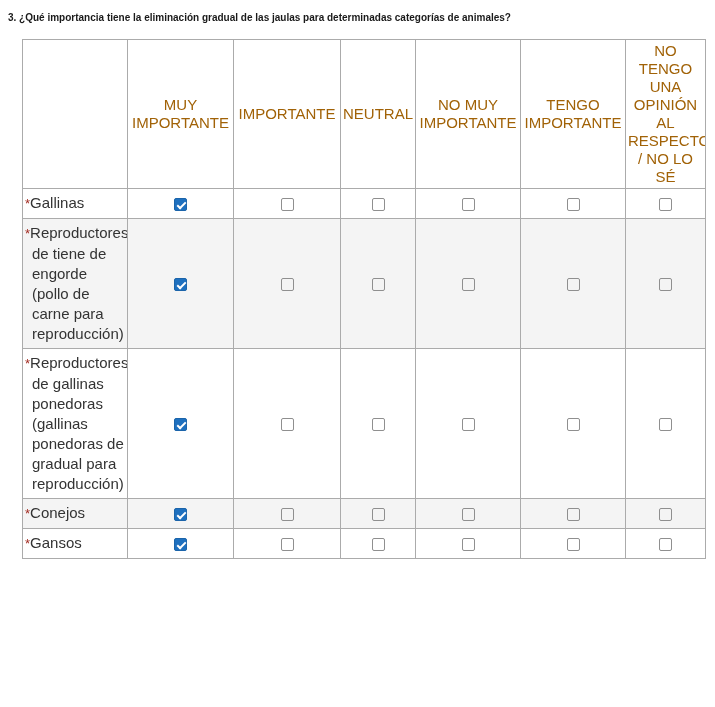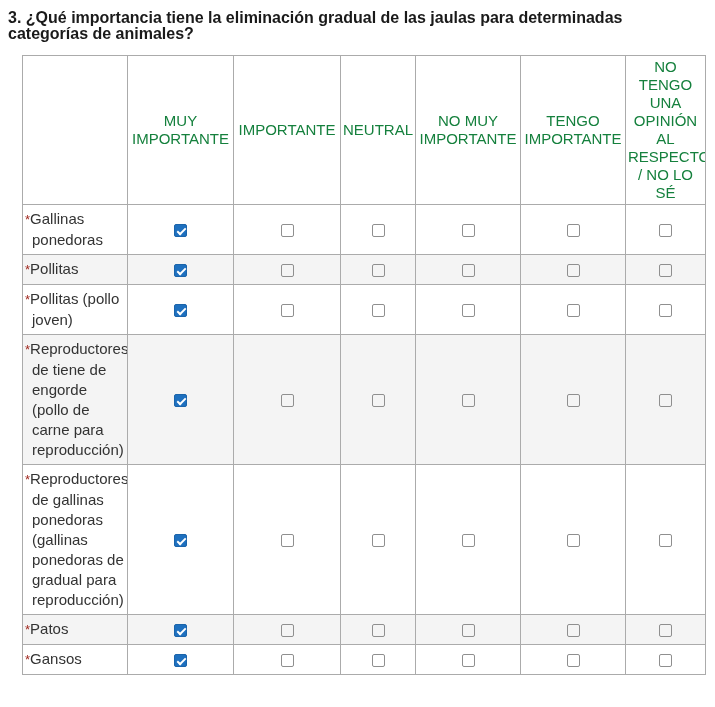--- a/index.html
+++ b/index.html
@@ -4,42 +4,42 @@
 <style>
   * { box-sizing: border-box; }
   html, body { margin: 0; padding: 0; }
   body {
     width: 715px; height: 707px;
     background: #ffffff;
     font-family: "Liberation Sans", sans-serif;
     overflow: hidden;
   }
   .question-title {
-    font-size: 16px;
+    font-size: 10px;
     font-weight: bold;
     color: #1a1a1a;
     padding: 10px 20px 0 8px;
     line-height: 16px;
   }
   .table-wrap {
     margin: 13px 0 0 22px;
     width: 683px;
   }
   table {
     border-collapse: collapse;
     table-layout: fixed;
     width: 683px;
   }
   th, td { border: 1px solid #ababab; }
   thead th {
     height: 113px;
     font-weight: normal;
     font-size: 15px;
     line-height: 18px;
-    color: #15803d;
+    color: #a16207;
     text-align: center;
     vertical-align: middle;
     padding: 2px;
     background: #ffffff;
     overflow: hidden;
   }
   tbody td { background: #ffffff; }
   tbody tr:nth-child(even) td { background: #f4f4f4; }
   td.label-cell {
     font-size: 15px;
@@ -107,39 +107,21 @@
         <th>MUY IMPORTANTE</th>
             <th>IMPORTANTE</th>
             <th>NEUTRAL</th>
             <th>NO MUY IMPORTANTE</th>
             <th>TENGO IMPORTANTE</th>
             <th>NO TENGO UNA OPINIÓN AL RESPECTO / NO LO SÉ</th>
           </tr>
       </thead>
       <tbody id="matrix-body">
           <tr>
-            <td class="label-cell"><span class="req">*</span><span>Gallinas ponedoras</span></td>
-            <td class="opt-cell"><span class="cb checked" role="checkbox" aria-checked="true"></span></td>
-            <td class="opt-cell"><span class="cb" role="checkbox" aria-checked="false"></span></td>
-            <td class="opt-cell"><span class="cb" role="checkbox" aria-checked="false"></span></td>
-            <td class="opt-cell"><span class="cb" role="checkbox" aria-checked="false"></span></td>
-            <td class="opt-cell"><span class="cb" role="checkbox" aria-checked="false"></span></td>
-            <td class="opt-cell"><span class="cb" role="checkbox" aria-checked="false"></span></td>
-          </tr>
-          <tr>
-            <td class="label-cell"><span class="req">*</span><span>Pollitas</span></td>
-            <td class="opt-cell"><span class="cb checked" role="checkbox" aria-checked="true"></span></td>
-            <td class="opt-cell"><span class="cb" role="checkbox" aria-checked="false"></span></td>
-            <td class="opt-cell"><span class="cb" role="checkbox" aria-checked="false"></span></td>
-            <td class="opt-cell"><span class="cb" role="checkbox" aria-checked="false"></span></td>
-            <td class="opt-cell"><span class="cb" role="checkbox" aria-checked="false"></span></td>
-            <td class="opt-cell"><span class="cb" role="checkbox" aria-checked="false"></span></td>
-          </tr>
-          <tr>
-            <td class="label-cell"><span class="req">*</span><span>Pollitas (pollo joven)</span></td>
+            <td class="label-cell"><span class="req">*</span><span>Gallinas</span></td>
             <td class="opt-cell"><span class="cb checked" role="checkbox" aria-checked="true"></span></td>
             <td class="opt-cell"><span class="cb" role="checkbox" aria-checked="false"></span></td>
             <td class="opt-cell"><span class="cb" role="checkbox" aria-checked="false"></span></td>
             <td class="opt-cell"><span class="cb" role="checkbox" aria-checked="false"></span></td>
             <td class="opt-cell"><span class="cb" role="checkbox" aria-checked="false"></span></td>
             <td class="opt-cell"><span class="cb" role="checkbox" aria-checked="false"></span></td>
           </tr>
           <tr>
             <td class="label-cell"><span class="req">*</span><span>Reproductores de tiene de engorde (pollo de carne para reproducción)</span></td>
             <td class="opt-cell"><span class="cb checked" role="checkbox" aria-checked="true"></span></td>
@@ -152,21 +134,21 @@
           <tr>
             <td class="label-cell"><span class="req">*</span><span>Reproductores de gallinas ponedoras (gallinas ponedoras de gradual para reproducción)</span></td>
             <td class="opt-cell"><span class="cb checked" role="checkbox" aria-checked="true"></span></td>
             <td class="opt-cell"><span class="cb" role="checkbox" aria-checked="false"></span></td>
             <td class="opt-cell"><span class="cb" role="checkbox" aria-checked="false"></span></td>
             <td class="opt-cell"><span class="cb" role="checkbox" aria-checked="false"></span></td>
             <td class="opt-cell"><span class="cb" role="checkbox" aria-checked="false"></span></td>
             <td class="opt-cell"><span class="cb" role="checkbox" aria-checked="false"></span></td>
           </tr>
           <tr>
-            <td class="label-cell"><span class="req">*</span><span>Patos</span></td>
+            <td class="label-cell"><span class="req">*</span><span>Conejos</span></td>
             <td class="opt-cell"><span class="cb checked" role="checkbox" aria-checked="true"></span></td>
             <td class="opt-cell"><span class="cb" role="checkbox" aria-checked="false"></span></td>
             <td class="opt-cell"><span class="cb" role="checkbox" aria-checked="false"></span></td>
             <td class="opt-cell"><span class="cb" role="checkbox" aria-checked="false"></span></td>
             <td class="opt-cell"><span class="cb" role="checkbox" aria-checked="false"></span></td>
             <td class="opt-cell"><span class="cb" role="checkbox" aria-checked="false"></span></td>
           </tr>
           <tr>
             <td class="label-cell"><span class="req">*</span><span>Gansos</span></td>
             <td class="opt-cell"><span class="cb checked" role="checkbox" aria-checked="true"></span></td>

